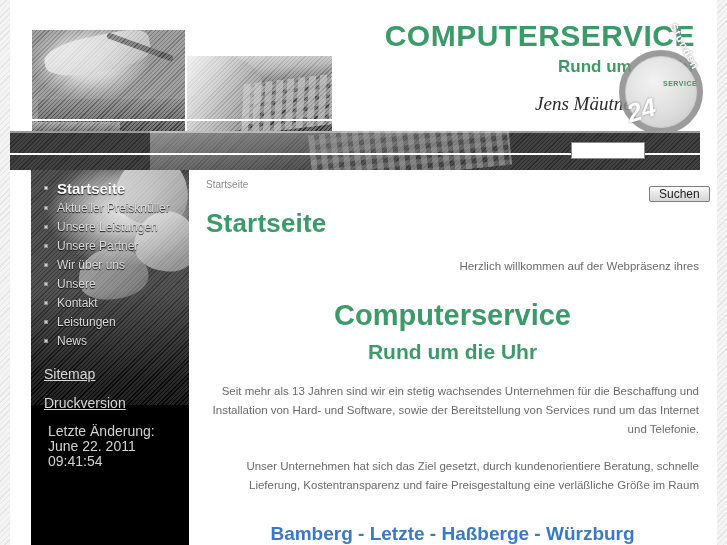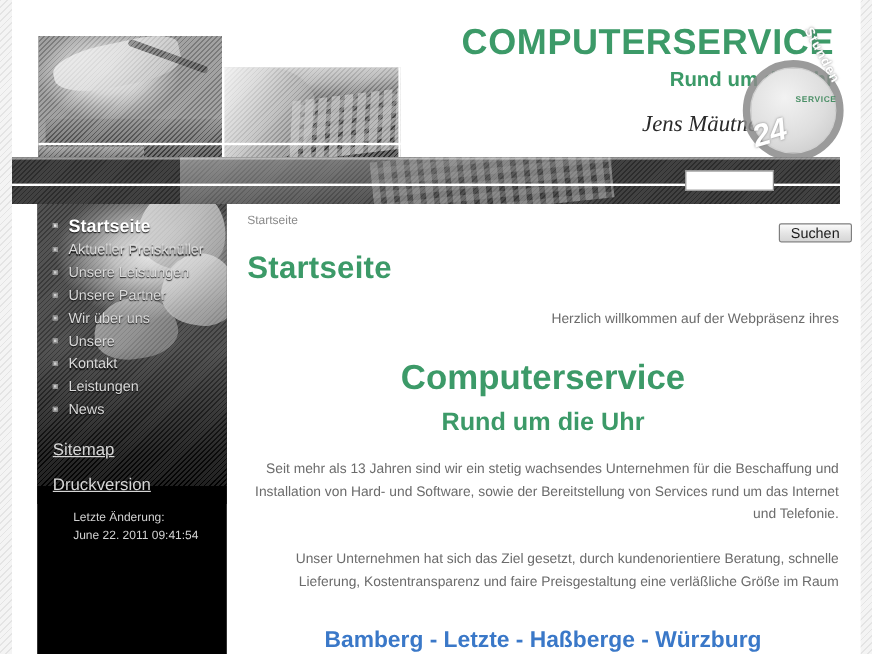--- a/index.html
+++ b/index.html
@@ -322,23 +322,23 @@
     display: block;
     color: #d6d6d6;
     font-size: 14px;
     text-decoration: underline;
     margin-bottom: 13px;
   }
   #sb-meta {
     position: relative;
     z-index: 3;
     margin-top: 10px;
-    padding-left: 30px;
+    padding-left: 17px;
     color: #d2d2d2;
-    font-size: 10px;
+    font-size: 14px;
     line-height: 15px;
   }
 
   
   #main {
     position: absolute;
     left: 189px; top: 170px;
     width: 518px; height: 375px;
     background: #ffffff;
     padding: 9px 18px 0 7px;

